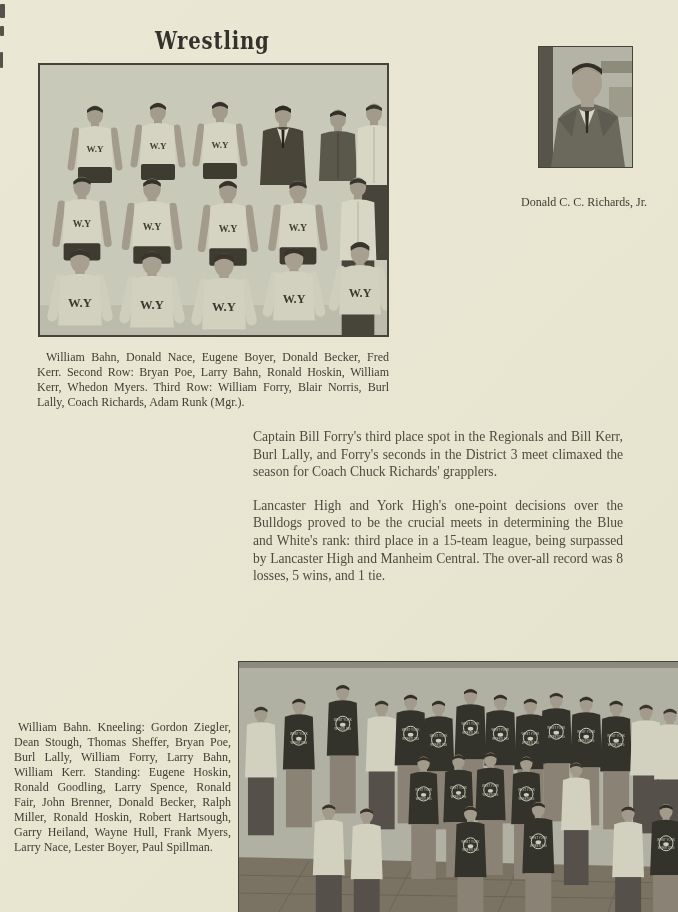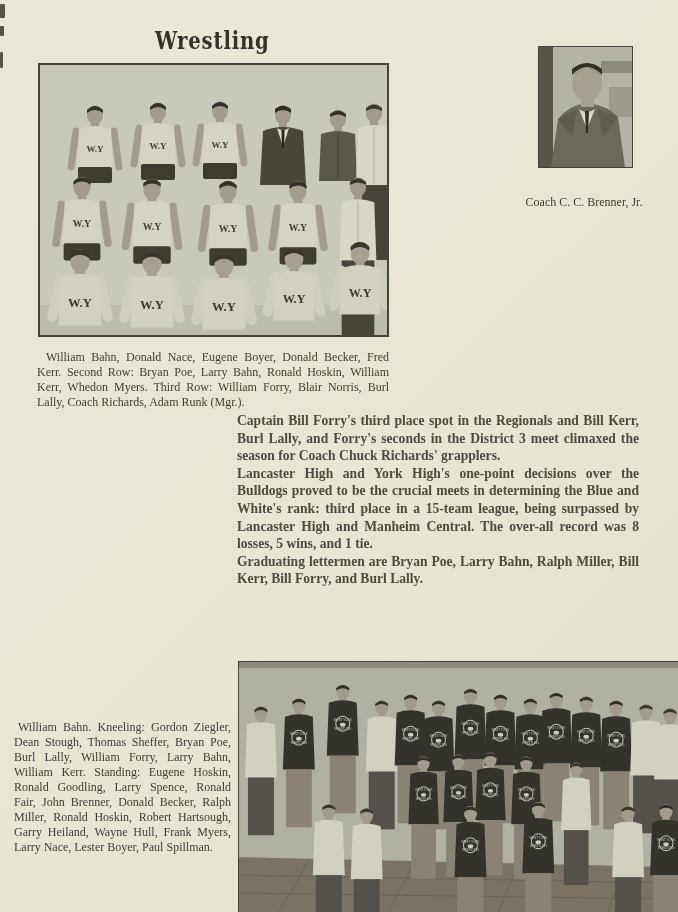--- a/index.html
+++ b/index.html
@@ -29,21 +29,21 @@
     text-align:justify;
   }
   .team-caption{position:absolute;left:37px;top:338px;width:352px;text-indent:9px;}
   .coach-caption{position:absolute;left:504px;top:183px;width:160px;text-align:center;font-size:12px;color:#403e34;}
   .squad-caption{position:absolute;left:14px;top:708px;width:217px;text-indent:4px;}
   .article{
     position:absolute;left:237px;top:412px;width:402px;
     font-size:13.6px;line-height:17.6px;color:#4e4c3f;
     text-align:justify;
   }
-  .article p{margin:0;font-weight:bold;}
+  .article p{margin:16px;}
   .it{}
 </style>
 </head>
 <body>
 
 <div class="page">
 
   <div class="scan-mark" style="top:4px;width:5px;height:14px;"></div>
   <div class="scan-mark" style="top:26px;width:4px;height:10px;"></div>
   <div class="scan-mark" style="top:52px;width:3px;height:16px;"></div>
@@ -141,26 +141,25 @@
         <path d="M33,28 Q48,12 63,28 L63,22 Q48,10 33,22 Z" fill="#332f27"></path>
         <path d="M33,29 Q48,15 63,29 Q56,22 48,22 Q40,22 33,29 Z" fill="#332f27"></path>
         <path d="M40,62 L48,82 L56,62 Q48,68 40,62 Z" fill="#d8d6c4"></path>
         <path d="M46,64 L50,64 L49,86 L47,86 Z" fill="#2f2c25"></path>
         <path d="M19,72 L38,62 L33,90 Z" fill="#5e5c50"></path>
         <path d="M79,70 L58,62 L64,90 Z" fill="#5e5c50"></path>
       </g>
     </svg>
   </div>
 
-  <p class="coach-caption">Coach C. C. Brenner, Jr.</p>
+  <p class="coach-caption">Donald C. C. Richards, Jr.</p>
 
   <div class="article">
     <p>Captain Bill Forry's third place spot in the Regionals and Bill Kerr, Burl Lally, and Forry's seconds in the District 3 meet climaxed the season for Coach Chuck Richards' grapplers.</p>
     <p>Lancaster High and York High's one-point decisions over the Bulldogs proved to be the crucial meets in determining the Blue and White's rank: third place in a 15-team league, being surpassed by Lancaster High and Manheim Central. The over-all record was 8 losses, 5 wins, and 1 tie.</p>
-    <p>Graduating lettermen are Bryan Poe, Larry Bahn, Ralph Miller, Bill Kerr, Bill Forry, and Burl Lally.</p>
   </div>
 
   <div class="photo squad-photo">
     <svg viewBox="0 0 440 251" preserveAspectRatio="none">
       <defs>
         <g id="logo">
           <ellipse rx="7" ry="7.5" fill="none" stroke="#cfcdbd" stroke-width="1"></ellipse>
           <text y="-2.6" font-size="3" text-anchor="middle" fill="#cfcdbd" font-family="Liberation Sans, sans-serif">WEST YORK</text>
           <ellipse cy="1" rx="2.8" ry="2" fill="#cfcdbd"></ellipse>
           <text y="6.2" font-size="2.8" text-anchor="middle" fill="#cfcdbd" font-family="Liberation Sans, sans-serif">WRESTLING</text>

